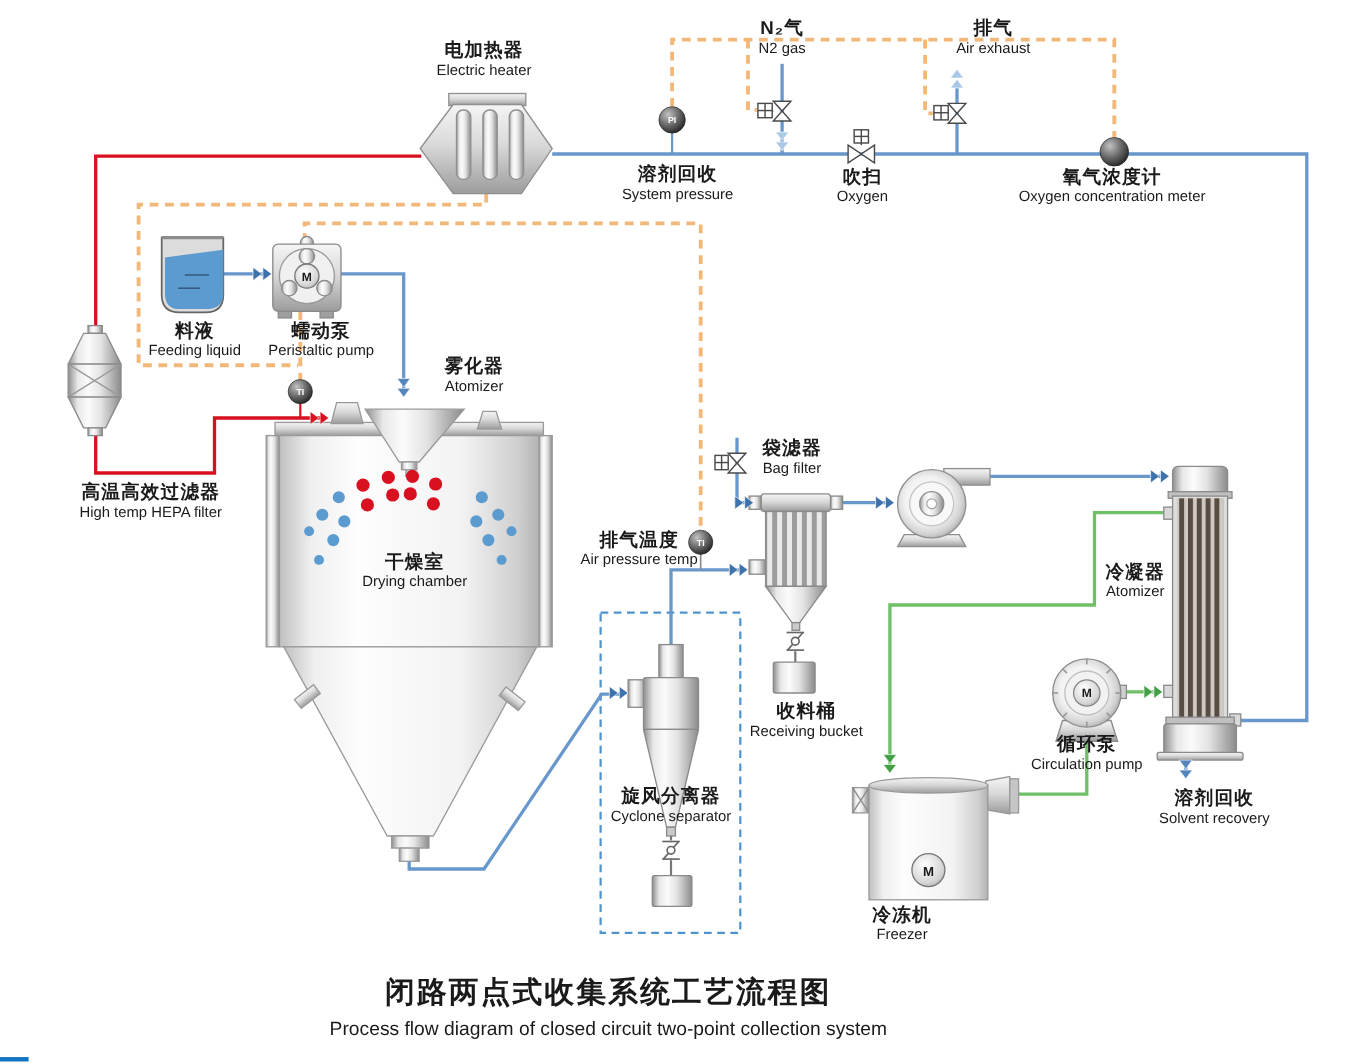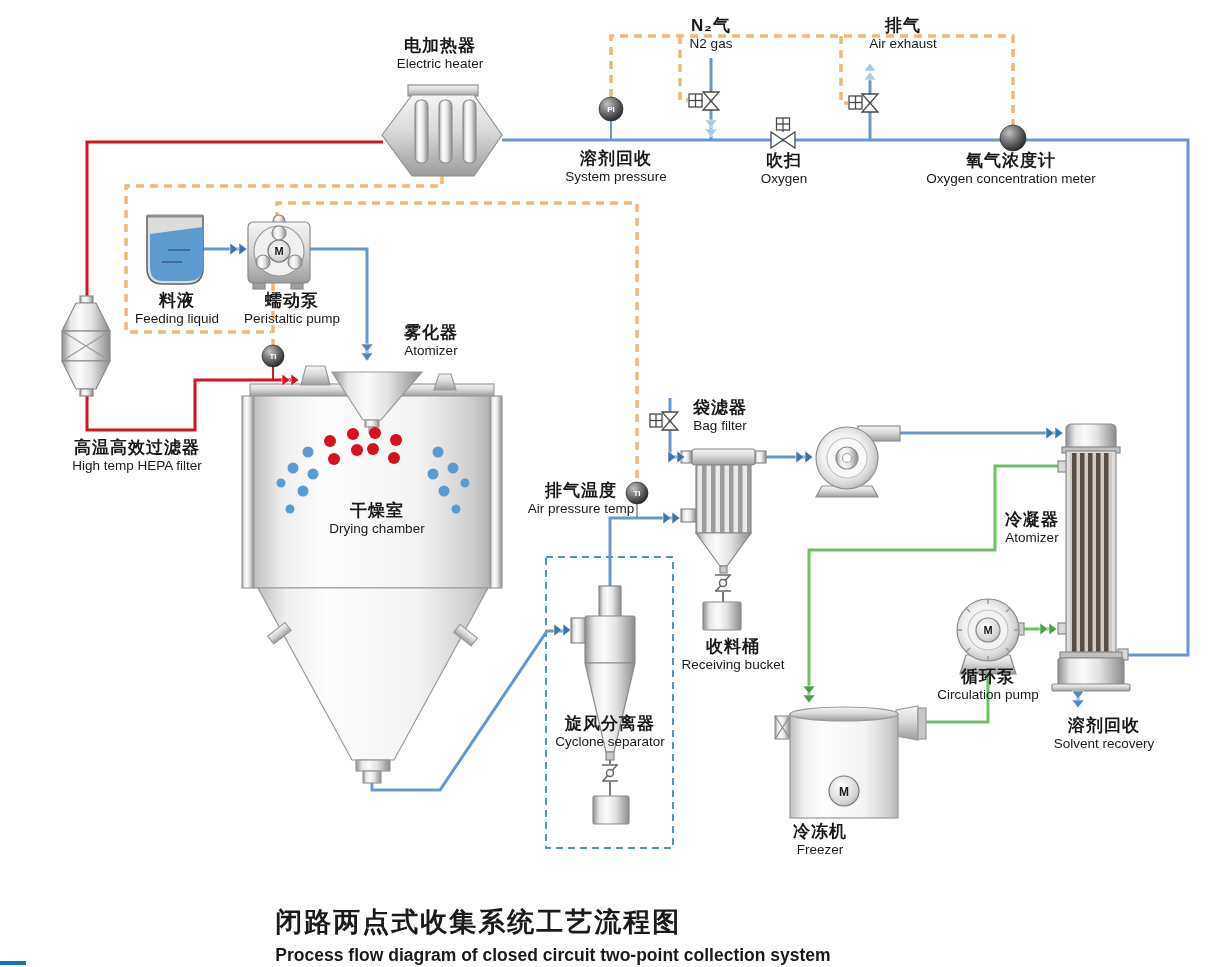--- a/index.html
+++ b/index.html
@@ -2,23 +2,23 @@
 <html><head>
 <meta charset="utf-8">
 <style>
   html,body{margin:0;padding:0;background:#fff;}
   .canvas{position:relative;width:1225px;height:967px;background:#ffffff;overflow:hidden;
           font-family:"Liberation Sans","DejaVu Sans",sans-serif;color:#1a1a1a;}
   svg{position:absolute;left:0;top:0;}
   .lbl{position:absolute;transform:translateX(-50%);text-align:center;line-height:1.18;white-space:nowrap;}
   .lbl .zh{display:block;font-size:17px;font-weight:600;letter-spacing:1px;}
   .lbl .en{display:block;font-size:13.5px;font-weight:400;letter-spacing:0;}
-  .titleblk{position:absolute;transform:translateX(-50%);text-align:left;white-space:nowrap;margin-top:20px;}
+  .titleblk{position:absolute;transform:translateX(-50%);text-align:center;white-space:nowrap;}
   .titleblk .zh{display:block;font-size:27px;font-weight:600;letter-spacing:2px;}
-  .titleblk .en{display:block;font-size:17.5px;font-weight:700;margin-top:5px;}
+  .titleblk .en{display:block;font-size:17.5px;font-weight:400;margin-top:5px;}
   .tag{font:700 8px "Liberation Sans",sans-serif;fill:#ffffff;text-anchor:middle;}
   .motor{font:700 11px "Liberation Sans",sans-serif;fill:#1a1a1a;text-anchor:middle;}
   .motorL{font:700 12px "Liberation Sans",sans-serif;fill:#1a1a1a;text-anchor:middle;}
   .accentbar{position:absolute;left:0;top:961px;width:26px;height:4px;background:#1273bf;}
 </style>
 </head>
 <body>
 
 <div class="canvas">
 

